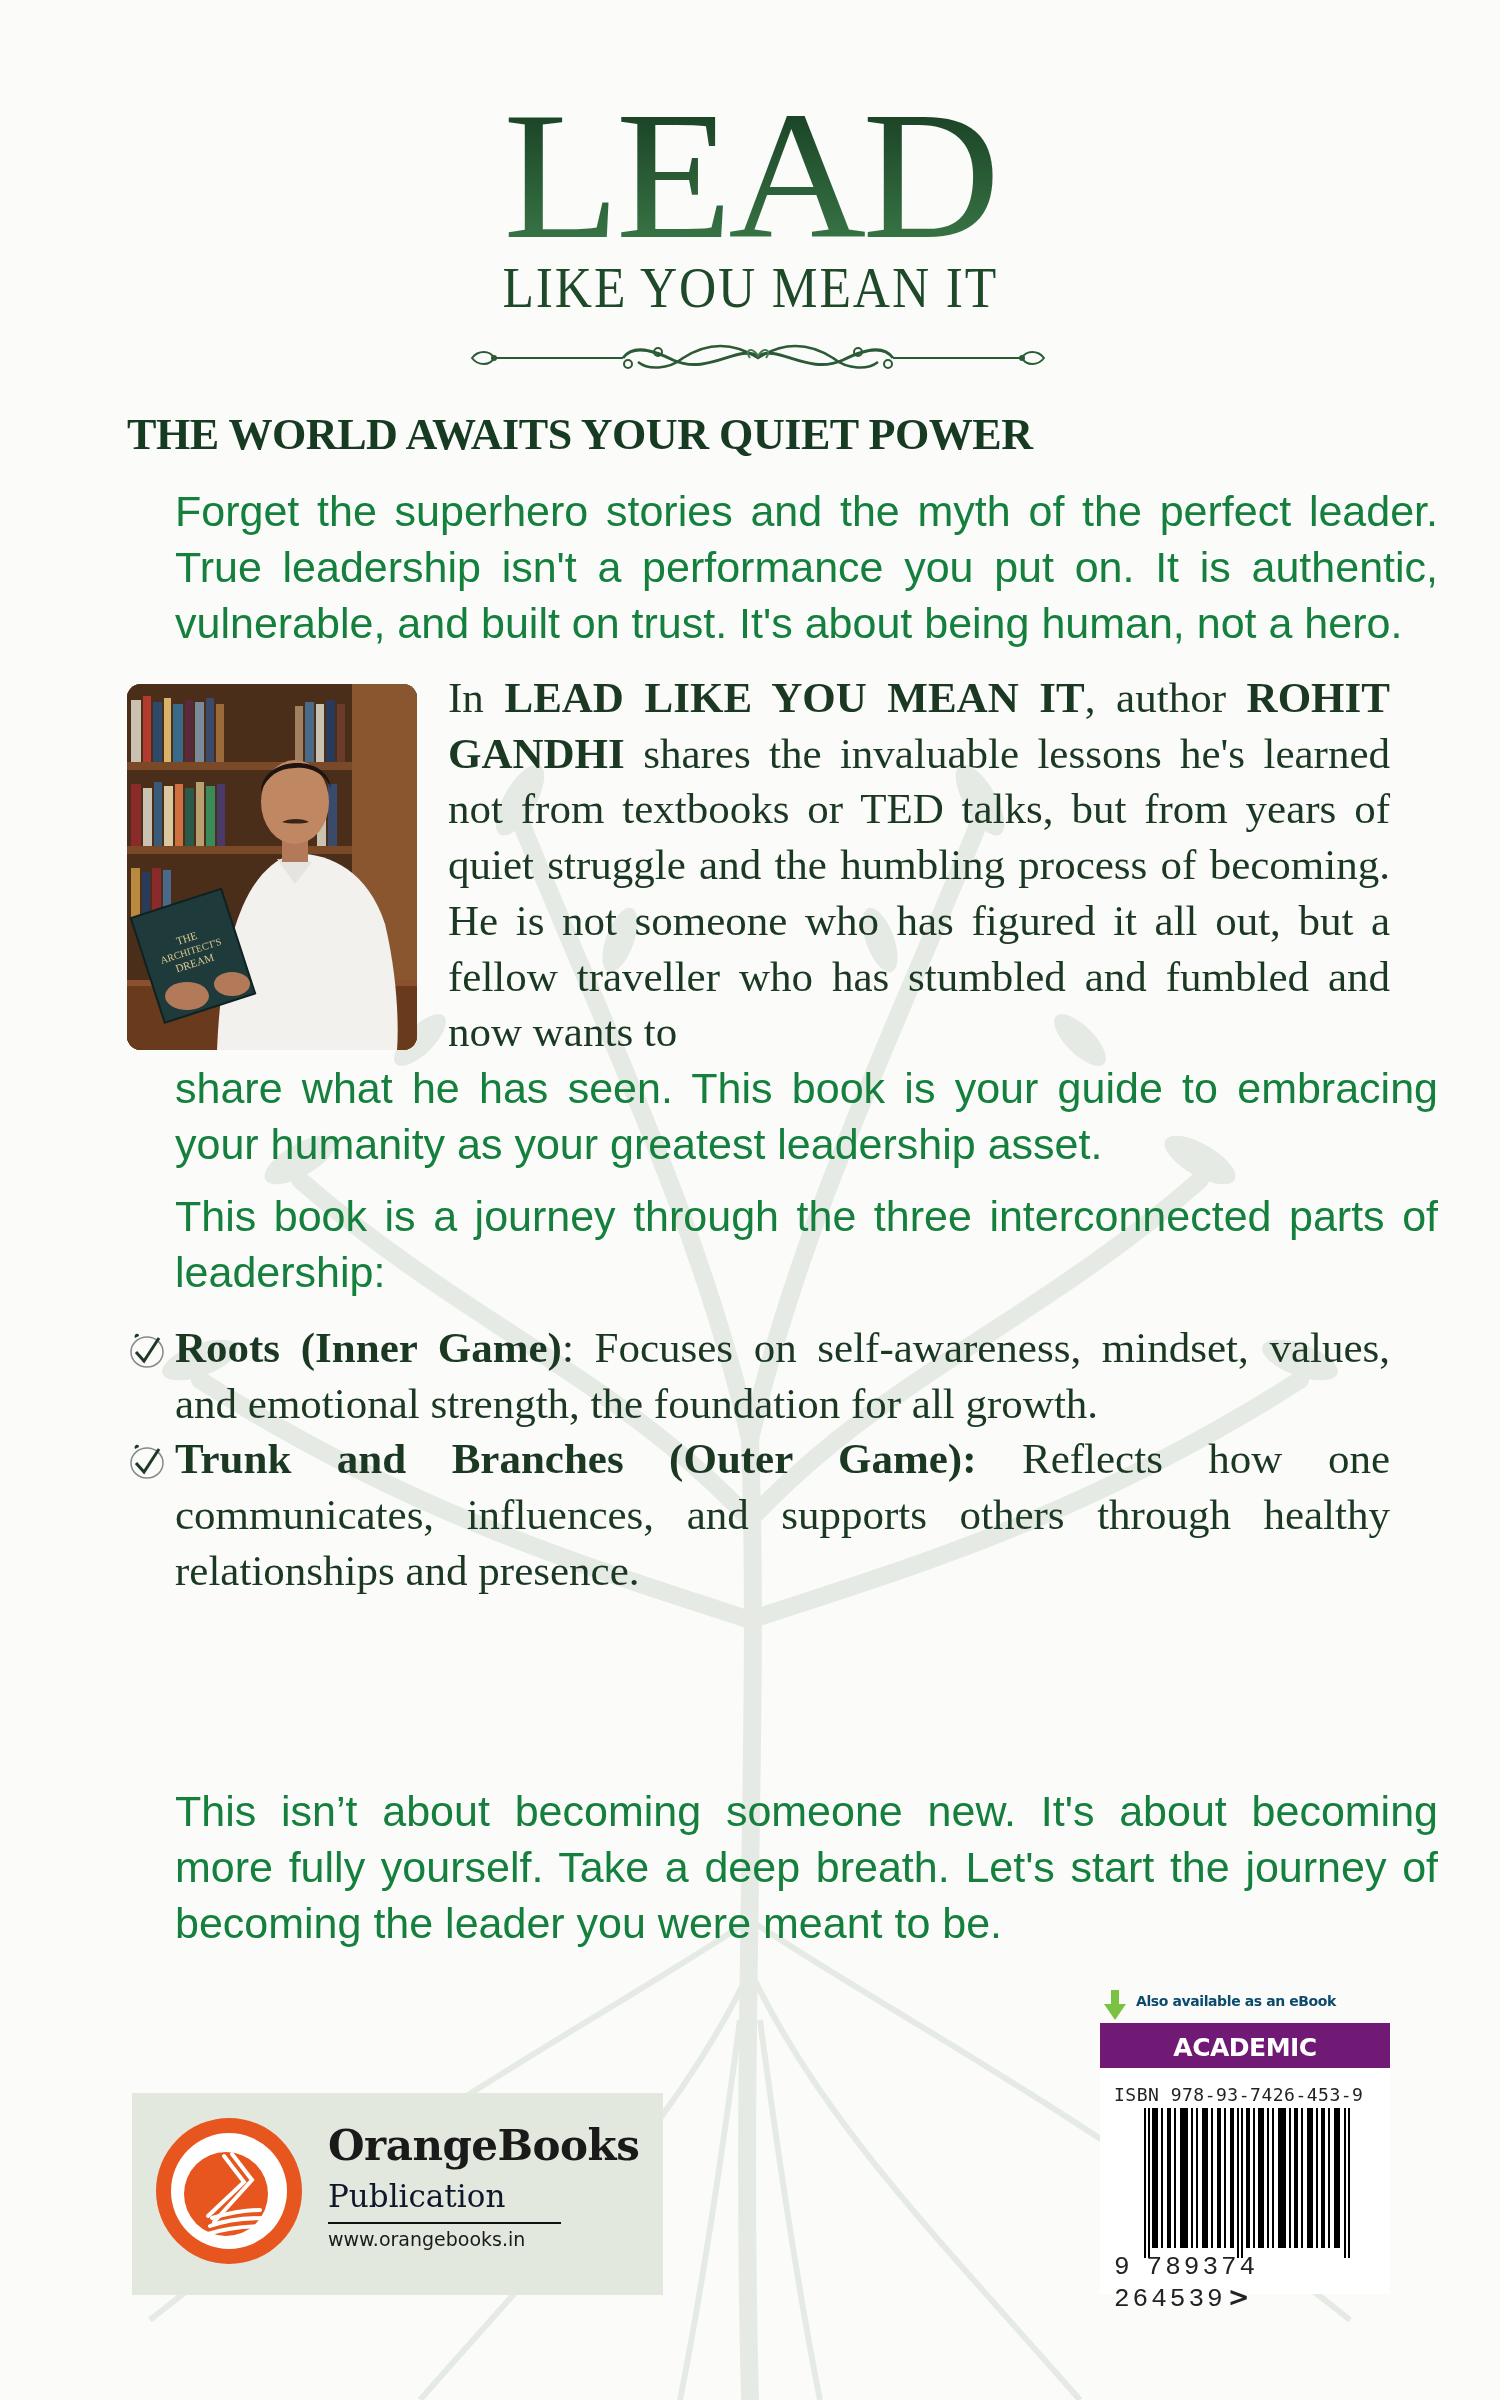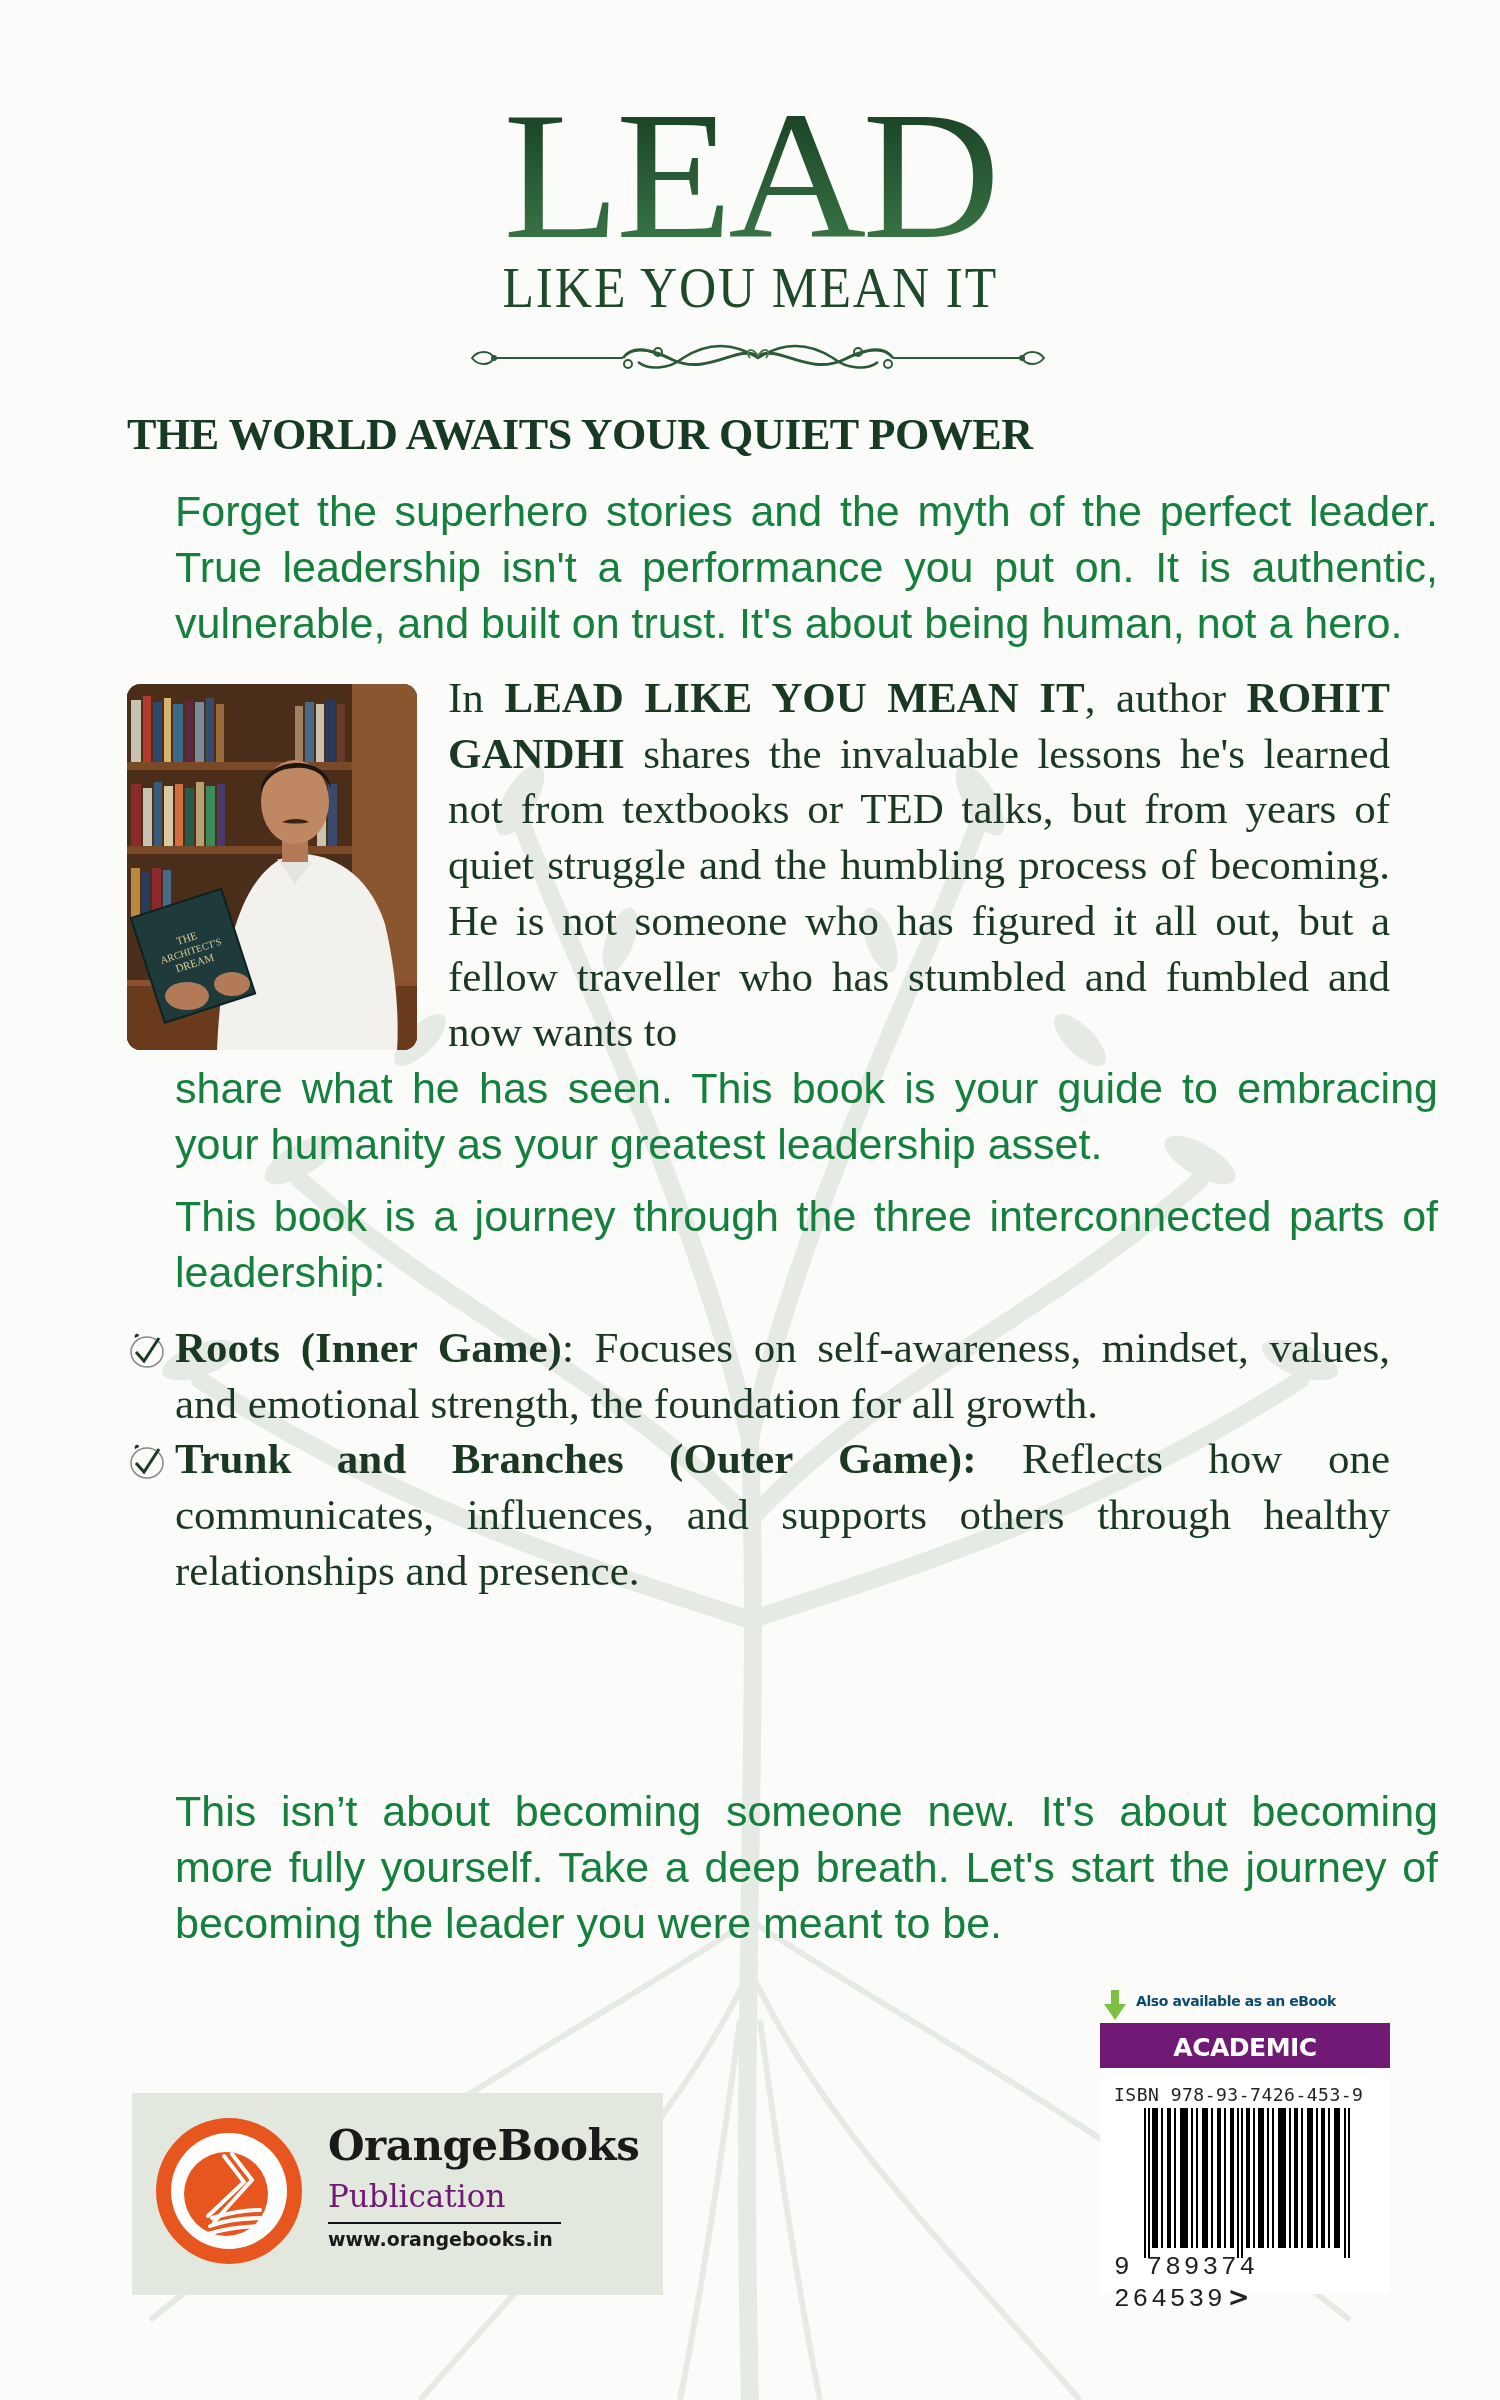--- a/index.html
+++ b/index.html
@@ -18,23 +18,23 @@
   .bio-rest{top:1060px;}
   .p3{top:1188px;}
   .bullets{position:absolute;left:127px;top:1320px;width:1263px;}
   .bullet{position:relative;padding-left:48px;font-family:"Liberation Serif",serif;font-size:43px;line-height:55.7px;text-align:justify;color:#1b3822;}
   .bullet b{font-weight:bold;}
   .check{position:absolute;left:0;top:10px;width:42px;height:40px;}
   .p4{top:1783px;}
   .pub-box{position:absolute;left:132px;top:2093px;width:531px;height:202px;background:#e3e8de;}
   .pub-logo{position:absolute;left:24px;top:25px;width:146px;height:146px;}
   .pub-name{position:absolute;left:196px;top:28px;font-family:"DejaVu Serif",serif;font-weight:bold;font-size:42px;line-height:50px;color:#1a1a1a;letter-spacing:-0.5px;}
-  .pub-sub{position:absolute;left:196px;top:85px;font-family:"DejaVu Serif",serif;font-size:31px;line-height:36px;color:#701a75;}
+  .pub-sub{position:absolute;left:196px;top:85px;font-family:"DejaVu Serif",serif;font-size:31px;line-height:36px;color:#0f172a;}
   .pub-line{position:absolute;left:196px;top:129px;width:233px;height:2px;background:#111;}
-  .pub-url{position:absolute;left:196px;top:134px;font-family:"DejaVu Sans",sans-serif;font-weight:bold;font-size:19px;line-height:24px;color:#1a1a1a;}
+  .pub-url{position:absolute;left:196px;top:134px;font-family:"DejaVu Sans",sans-serif;font-weight:normal;font-size:19px;line-height:24px;color:#1a1a1a;}
   .ebook{position:absolute;left:1100px;top:1988px;width:290px;}
   .ebook-note{position:relative;height:30px;}
   .ebook-arrow{position:absolute;left:4px;top:2px;width:22px;height:30px;}
   .ebook-text{position:absolute;left:36px;top:0;font-family:"DejaVu Sans",sans-serif;font-weight:bold;font-size:14px;line-height:26px;color:#0c4a6e;letter-spacing:-0.4px;}
   .ebook-badge{margin-top:5px;height:50px;background:#701a75;color:#fff;text-align:center;font-family:"DejaVu Sans",sans-serif;font-weight:bold;font-size:25px;line-height:50px;letter-spacing:-0.5px;}
   .barcode-wrap{position:absolute;left:1100px;top:2068px;width:290px;height:226px;background:#fff;}
   .isbn{position:absolute;left:14px;top:16px;font-family:"DejaVu Sans Mono","Liberation Mono",monospace;font-size:18px;line-height:22px;color:#222;letter-spacing:0.5px;}
   .bars{position:absolute;left:44px;top:40px;width:210px;height:150px;}
   .digits{position:absolute;left:14px;top:184px;font-family:"Liberation Mono",monospace;font-size:26px;line-height:30px;color:#222;letter-spacing:3px;}
   .digits .first{margin-right:14px;}

